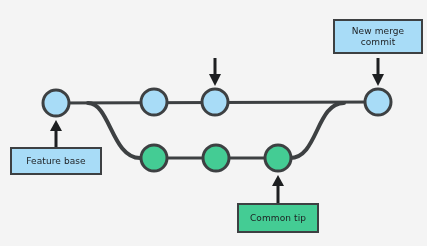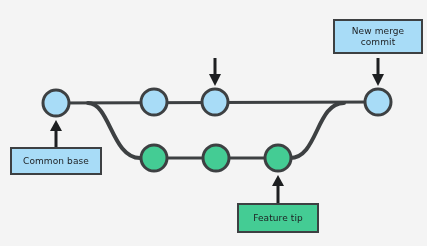--- a/index.html
+++ b/index.html
@@ -83,21 +83,21 @@
       <path d="M 378 86 L 372 74 L 384 74 Z" fill="#1d1f21"></path>
     </g>
 
     <g>
       <line x1="278" y1="203" x2="278" y2="182" stroke="#1d1f21" stroke-width="3"></line>
       <path d="M 278 175 L 272 186 L 284 186 Z" fill="#1d1f21"></path>
     </g>
 
   </svg>
 
-  <div class="label-box box-blue" style="left:10px; top:147px; width:92px; height:28px;">Common base</div>
+  <div class="label-box box-blue" style="left:10px; top:147px; width:92px; height:28px;">Feature base</div>
 
 
   <div class="label-box box-blue" style="left:333px; top:19px; width:90px; height:35px;">New merge
 commit</div>
 
-  <div class="label-box box-green" style="left:237px; top:203px; width:82px; height:30px;">Feature tip</div>
+  <div class="label-box box-green" style="left:237px; top:203px; width:82px; height:30px;">Common tip</div>
 
 </div>
 
 </body></html>

